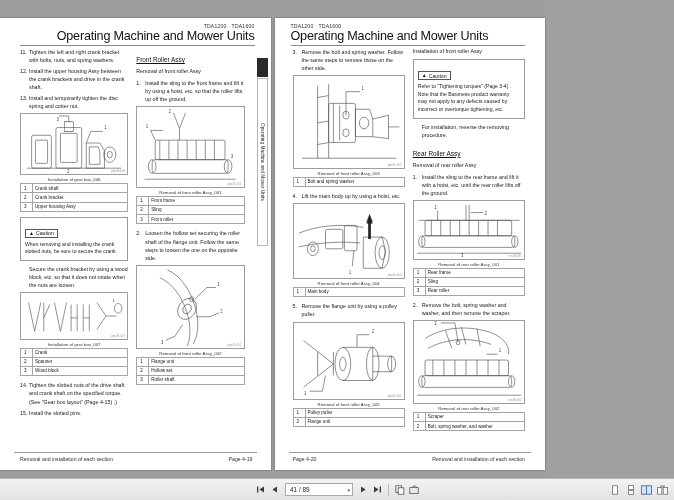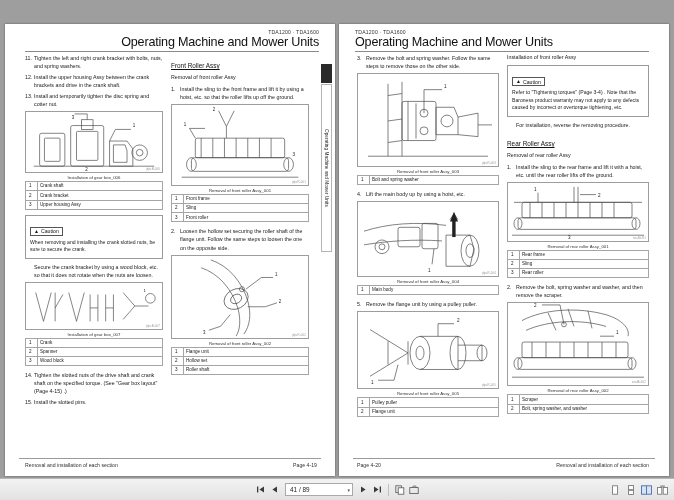--- a/index.html
+++ b/index.html
@@ -11,26 +11,26 @@
     overflow: hidden;
   }
   #viewer {
     position: relative;
     width: 674px; height: 500px;
     background: #a0a0a0;
   }
   .pages-area {
     position: absolute;
     top: 0; left: 0;
-    width: 674px; height: 478px;
+    width: 545px; height: 478px;
     display: flex;
     justify-content: center;
     align-items: flex-start;
     gap: 4px;
-    padding-top: 24px;
+    padding-top: 18px;
     background: #9e9e9e;
   }
   .page {
     width: 330px;
     height: 452px;
     background: #ffffff;
     position: relative;
     box-shadow: 0 0 2px rgba(0,0,0,.45);
     overflow: hidden;
   }

